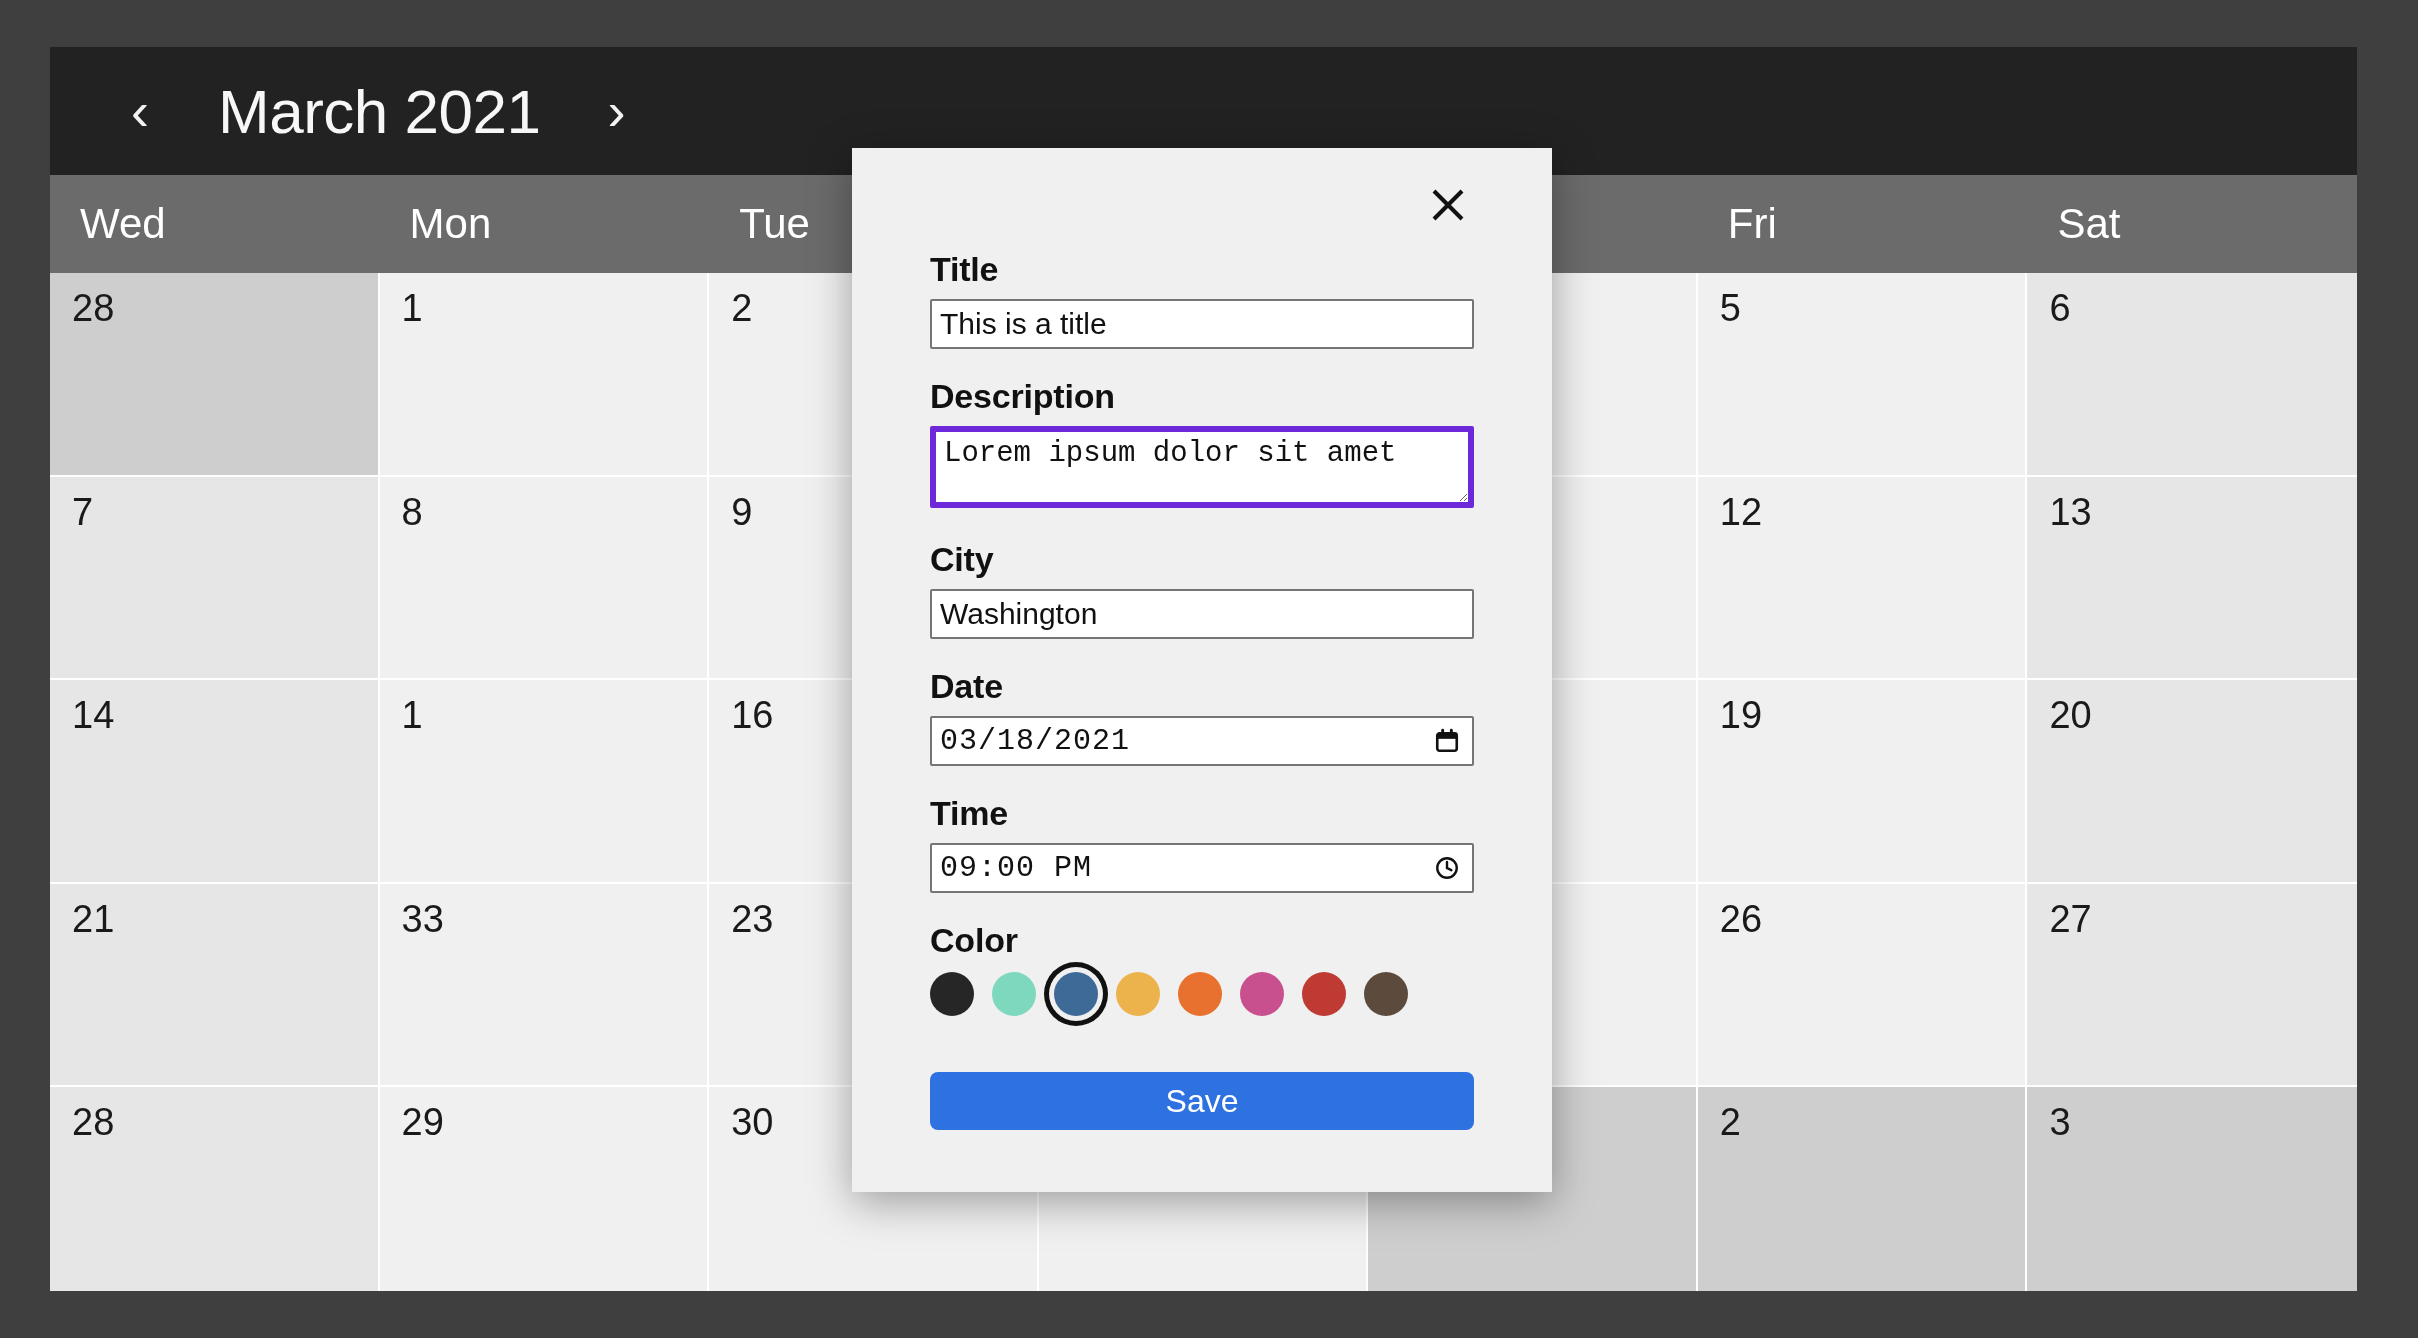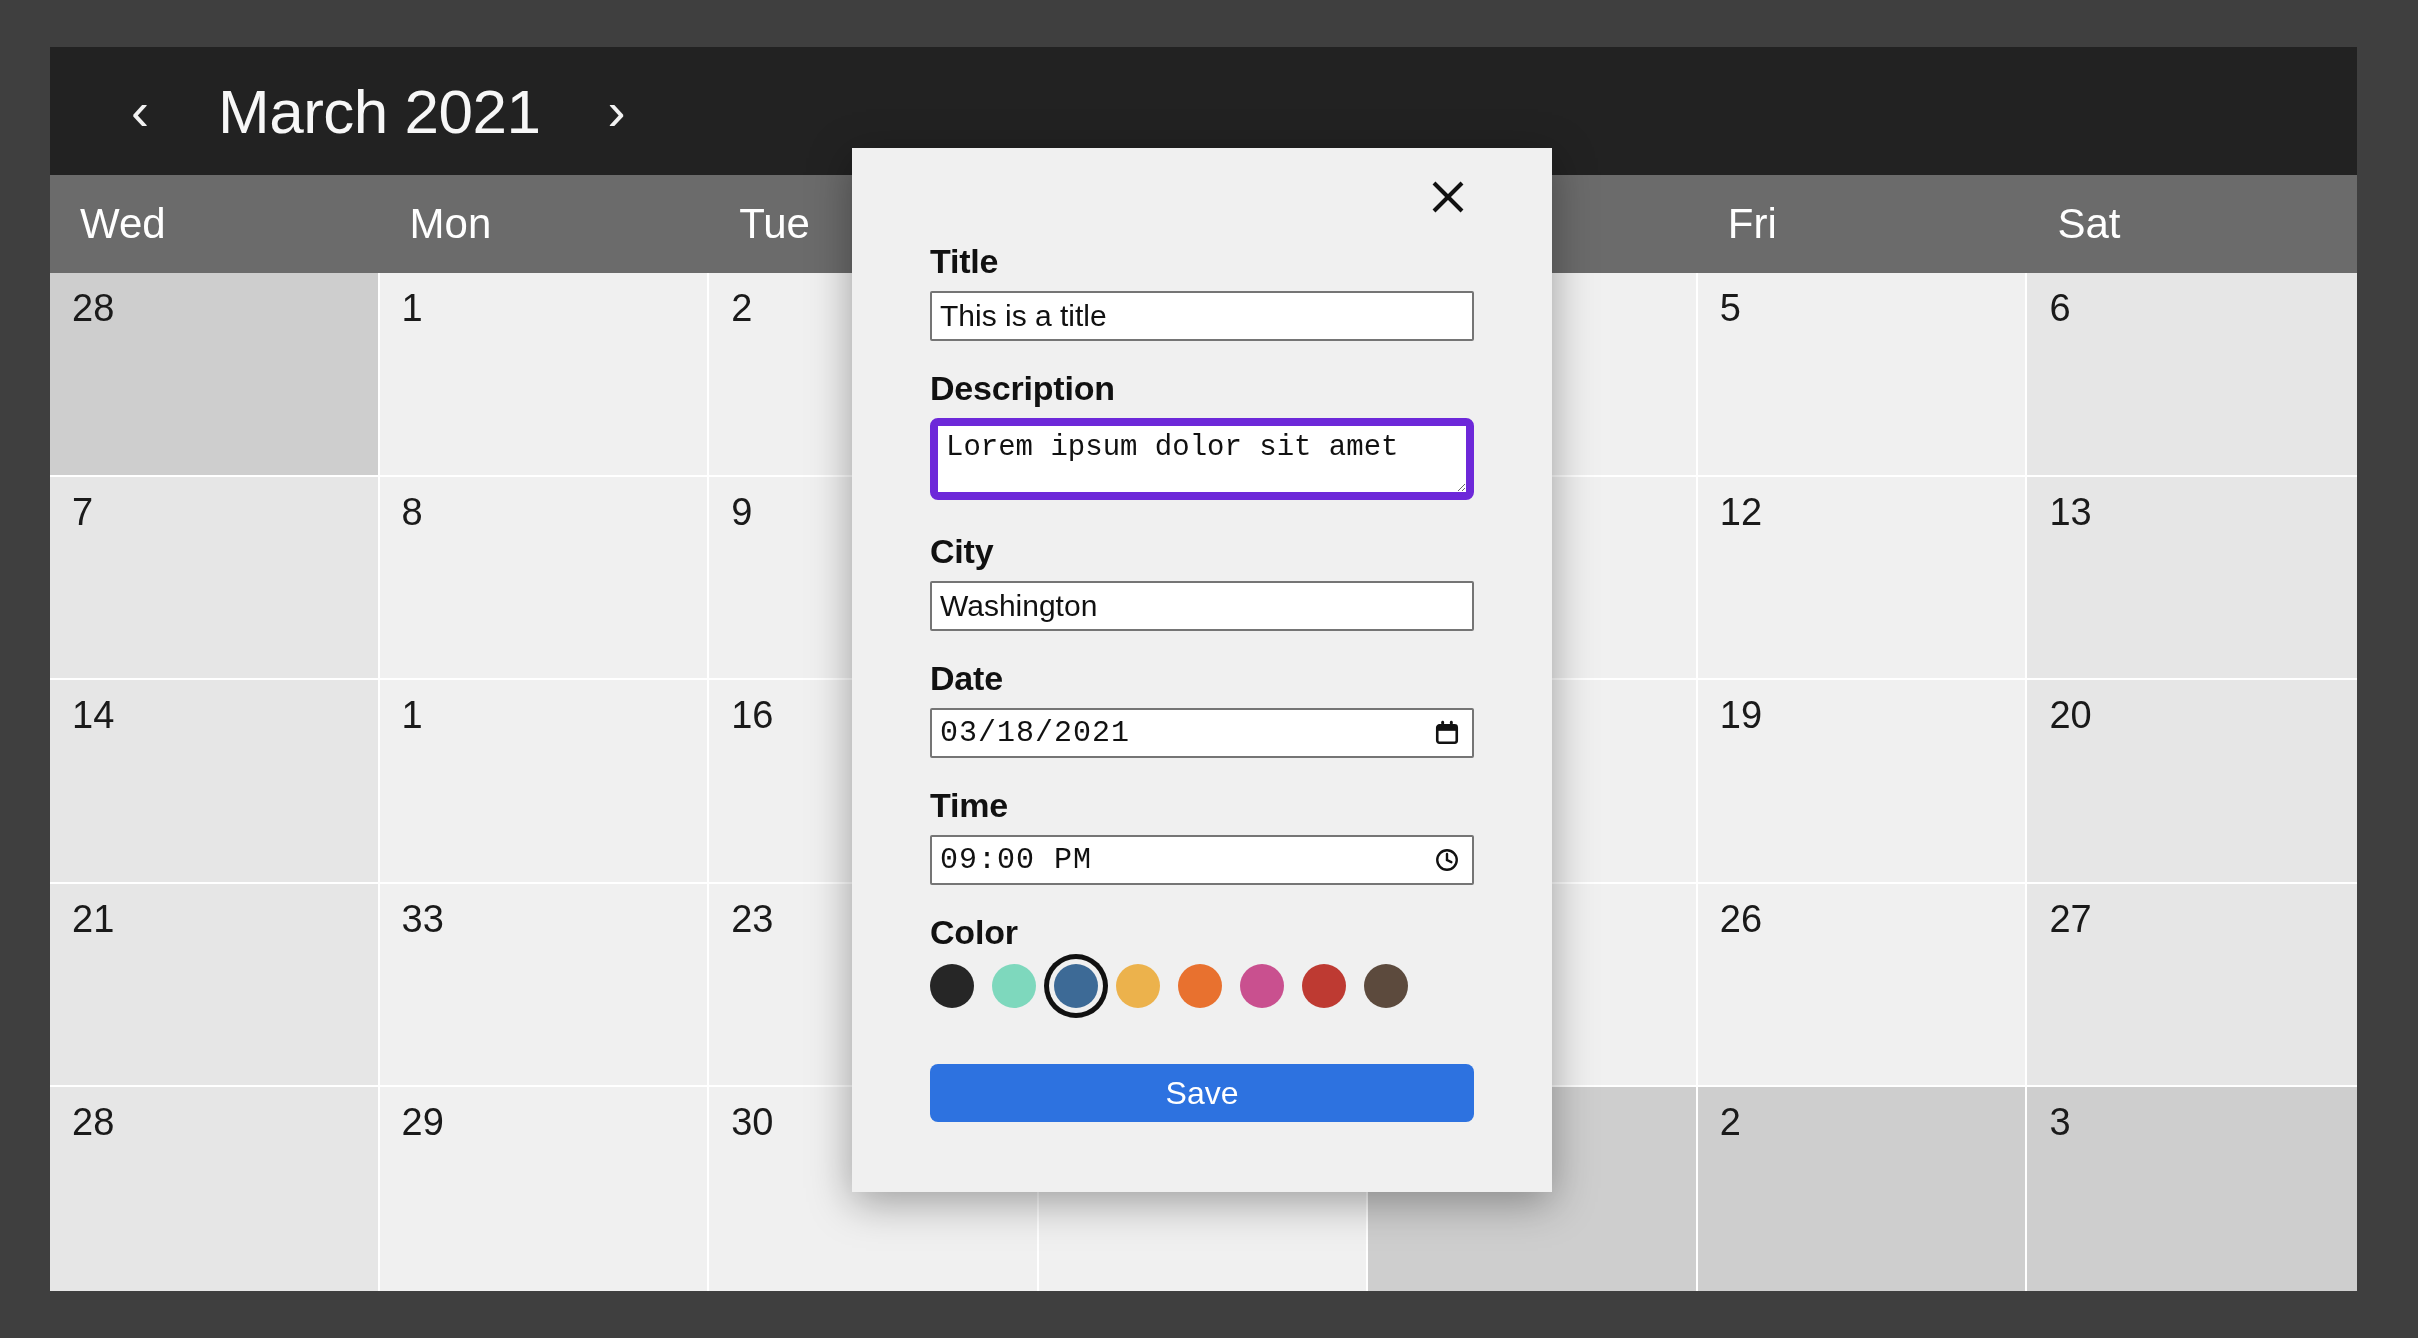--- a/index.html
+++ b/index.html
@@ -130,21 +130,21 @@
   
   #modal {
     position: absolute;
     left: 852px;
     top: 148px;
     width: 700px;
     height: 1044px;
     background: #f0f0f0;
     box-shadow: 0 10px 40px rgba(0,0,0,0.35);
     z-index: 50;
-    padding: 4px 78px;
+    padding: 12px 78px;
   }
   .modal-topbar {
     height: 90px;
     display: flex;
     align-items: center;
     justify-content: flex-end;
   }
   .close-btn {
     width: 52px;
     height: 52px;
@@ -173,27 +173,27 @@
     font-size: 30px;
     font-family: "Liberation Sans", sans-serif;
     color: #111111;
     padding: 0 8px;
     border-radius: 2px;
     outline: none;
   }
   .text-area {
     width: 100%;
     height: 82px;
-    border: 8px solid #6d28d9;
+    border: 6px solid #6d28d9;
     background: #ffffff;
     font-size: 29px;
     font-family: "Liberation Mono", monospace;
     color: #111111;
     padding: 6px 8px;
-    border-radius: 8px;
+    border-radius: 2px;
     resize: both;
     outline: none;
     line-height: 1.1;
     overflow: hidden;
   }
   .mono-input {
     font-family: "Liberation Mono", monospace;
     letter-spacing: 1px;
   }
   .input-with-icon {

